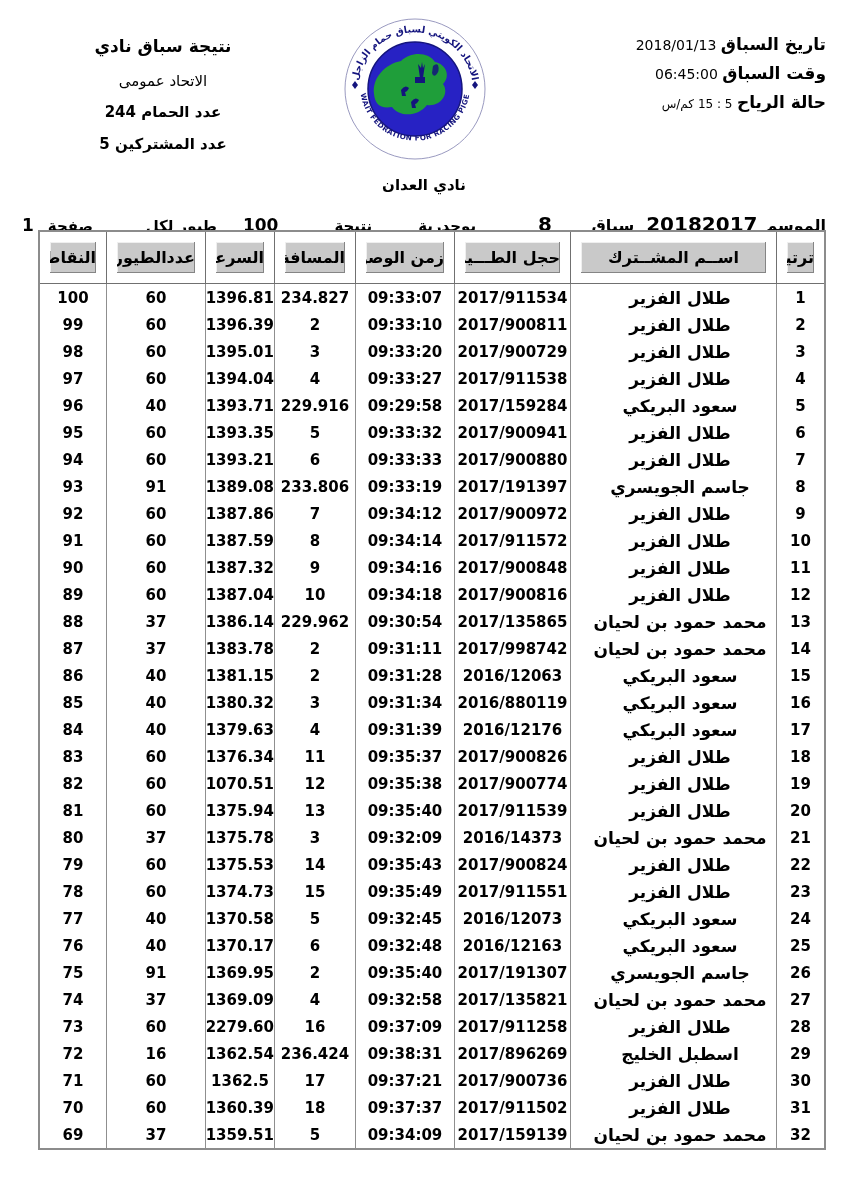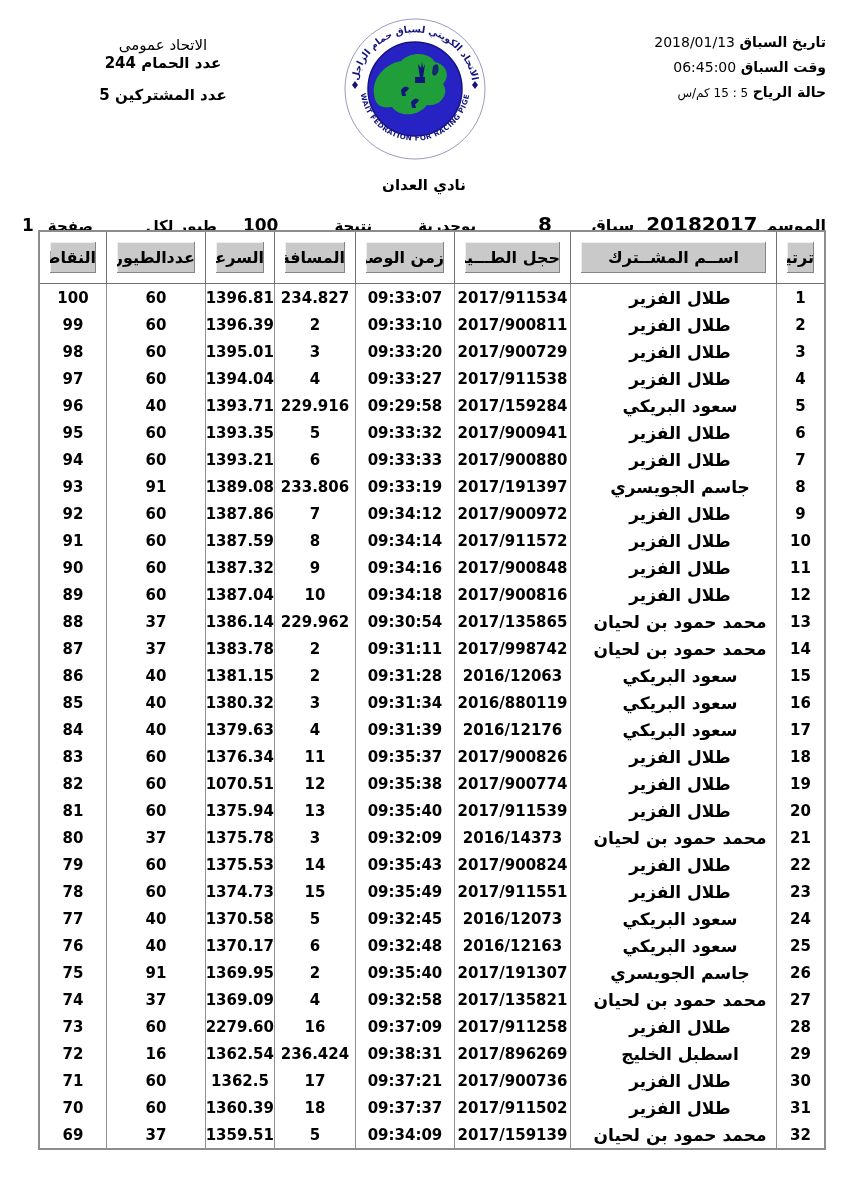--- a/index.html
+++ b/index.html
@@ -9,30 +9,30 @@
     font-family:"DejaVu Sans", sans-serif; color:#000;
     overflow:hidden;
   }
 
   
   .hdr-left {
     position:absolute; top:36px; left:48px; width:230px;
     text-align:center; direction:rtl;
   }
   .hdr-left .l1 { font-size:17px; font-weight:bold; margin-bottom:16px; }
-  .hdr-left .l2 { font-size:15px; font-weight:normal; }
+  .hdr-left .l2 { font-size:15px; font-weight:normal; margin-bottom:13px; }
   .hdr-left .l3 { font-size:15px; font-weight:bold; margin-bottom:14px; }
   .hdr-left .l4 { font-size:15px; font-weight:bold; }
 
   .hdr-right {
     position:absolute; top:34px; right:22px; width:270px;
     direction:rtl; text-align:right;
   }
   .hdr-right .line { margin-bottom:9px; font-size:14px; }
-  .hdr-right .lbl { font-weight:bold; font-size:14px; }
+  .hdr-right .lbl { font-weight:bold; font-size:17px; }
   .hdr-right .val { font-weight:normal; font-size:14px; }
   .hdr-right .val-light { font-weight:normal; font-size:12px; }
 
   
   .logo-wrap { position:absolute; top:14px; left:341px; width:148px; height:150px; }
 
   
   .club-line {
     position:absolute; top:176px; left:0; width:100%;
     text-align:center; font-size:15px; font-weight:bold; direction:rtl;
@@ -75,20 +75,21 @@
     font-weight:bold; font-size:15px;
     border-left:1px solid #8f8f8f; white-space:nowrap; overflow:hidden;
   }
   .results td:last-child { border-left:none; }
   .results td.c-name { font-size:17px;padding-left:13px; }
 </style>
 </head>
 <body>
 
 <div class="hdr-left">
+  <div class="l1">نتيجة سباق نادي</div>
   <div class="l2">الاتحاد عمومى</div>
   <div class="l3">عدد الحمام 244</div>
   <div class="l4">عدد المشتركين 5</div>
 </div>
 
 <div class="logo-wrap">
   <svg width="148" height="150" viewBox="0 0 148 150">
     <defs>
       <path id="arcTop" d="M 16.5,84 A 58,58 0 1 1 131.5,84" fill="none"></path>
       <path id="arcBottom" d="M 20,82 A 55,55 0 0 0 128,82" fill="none"></path>

